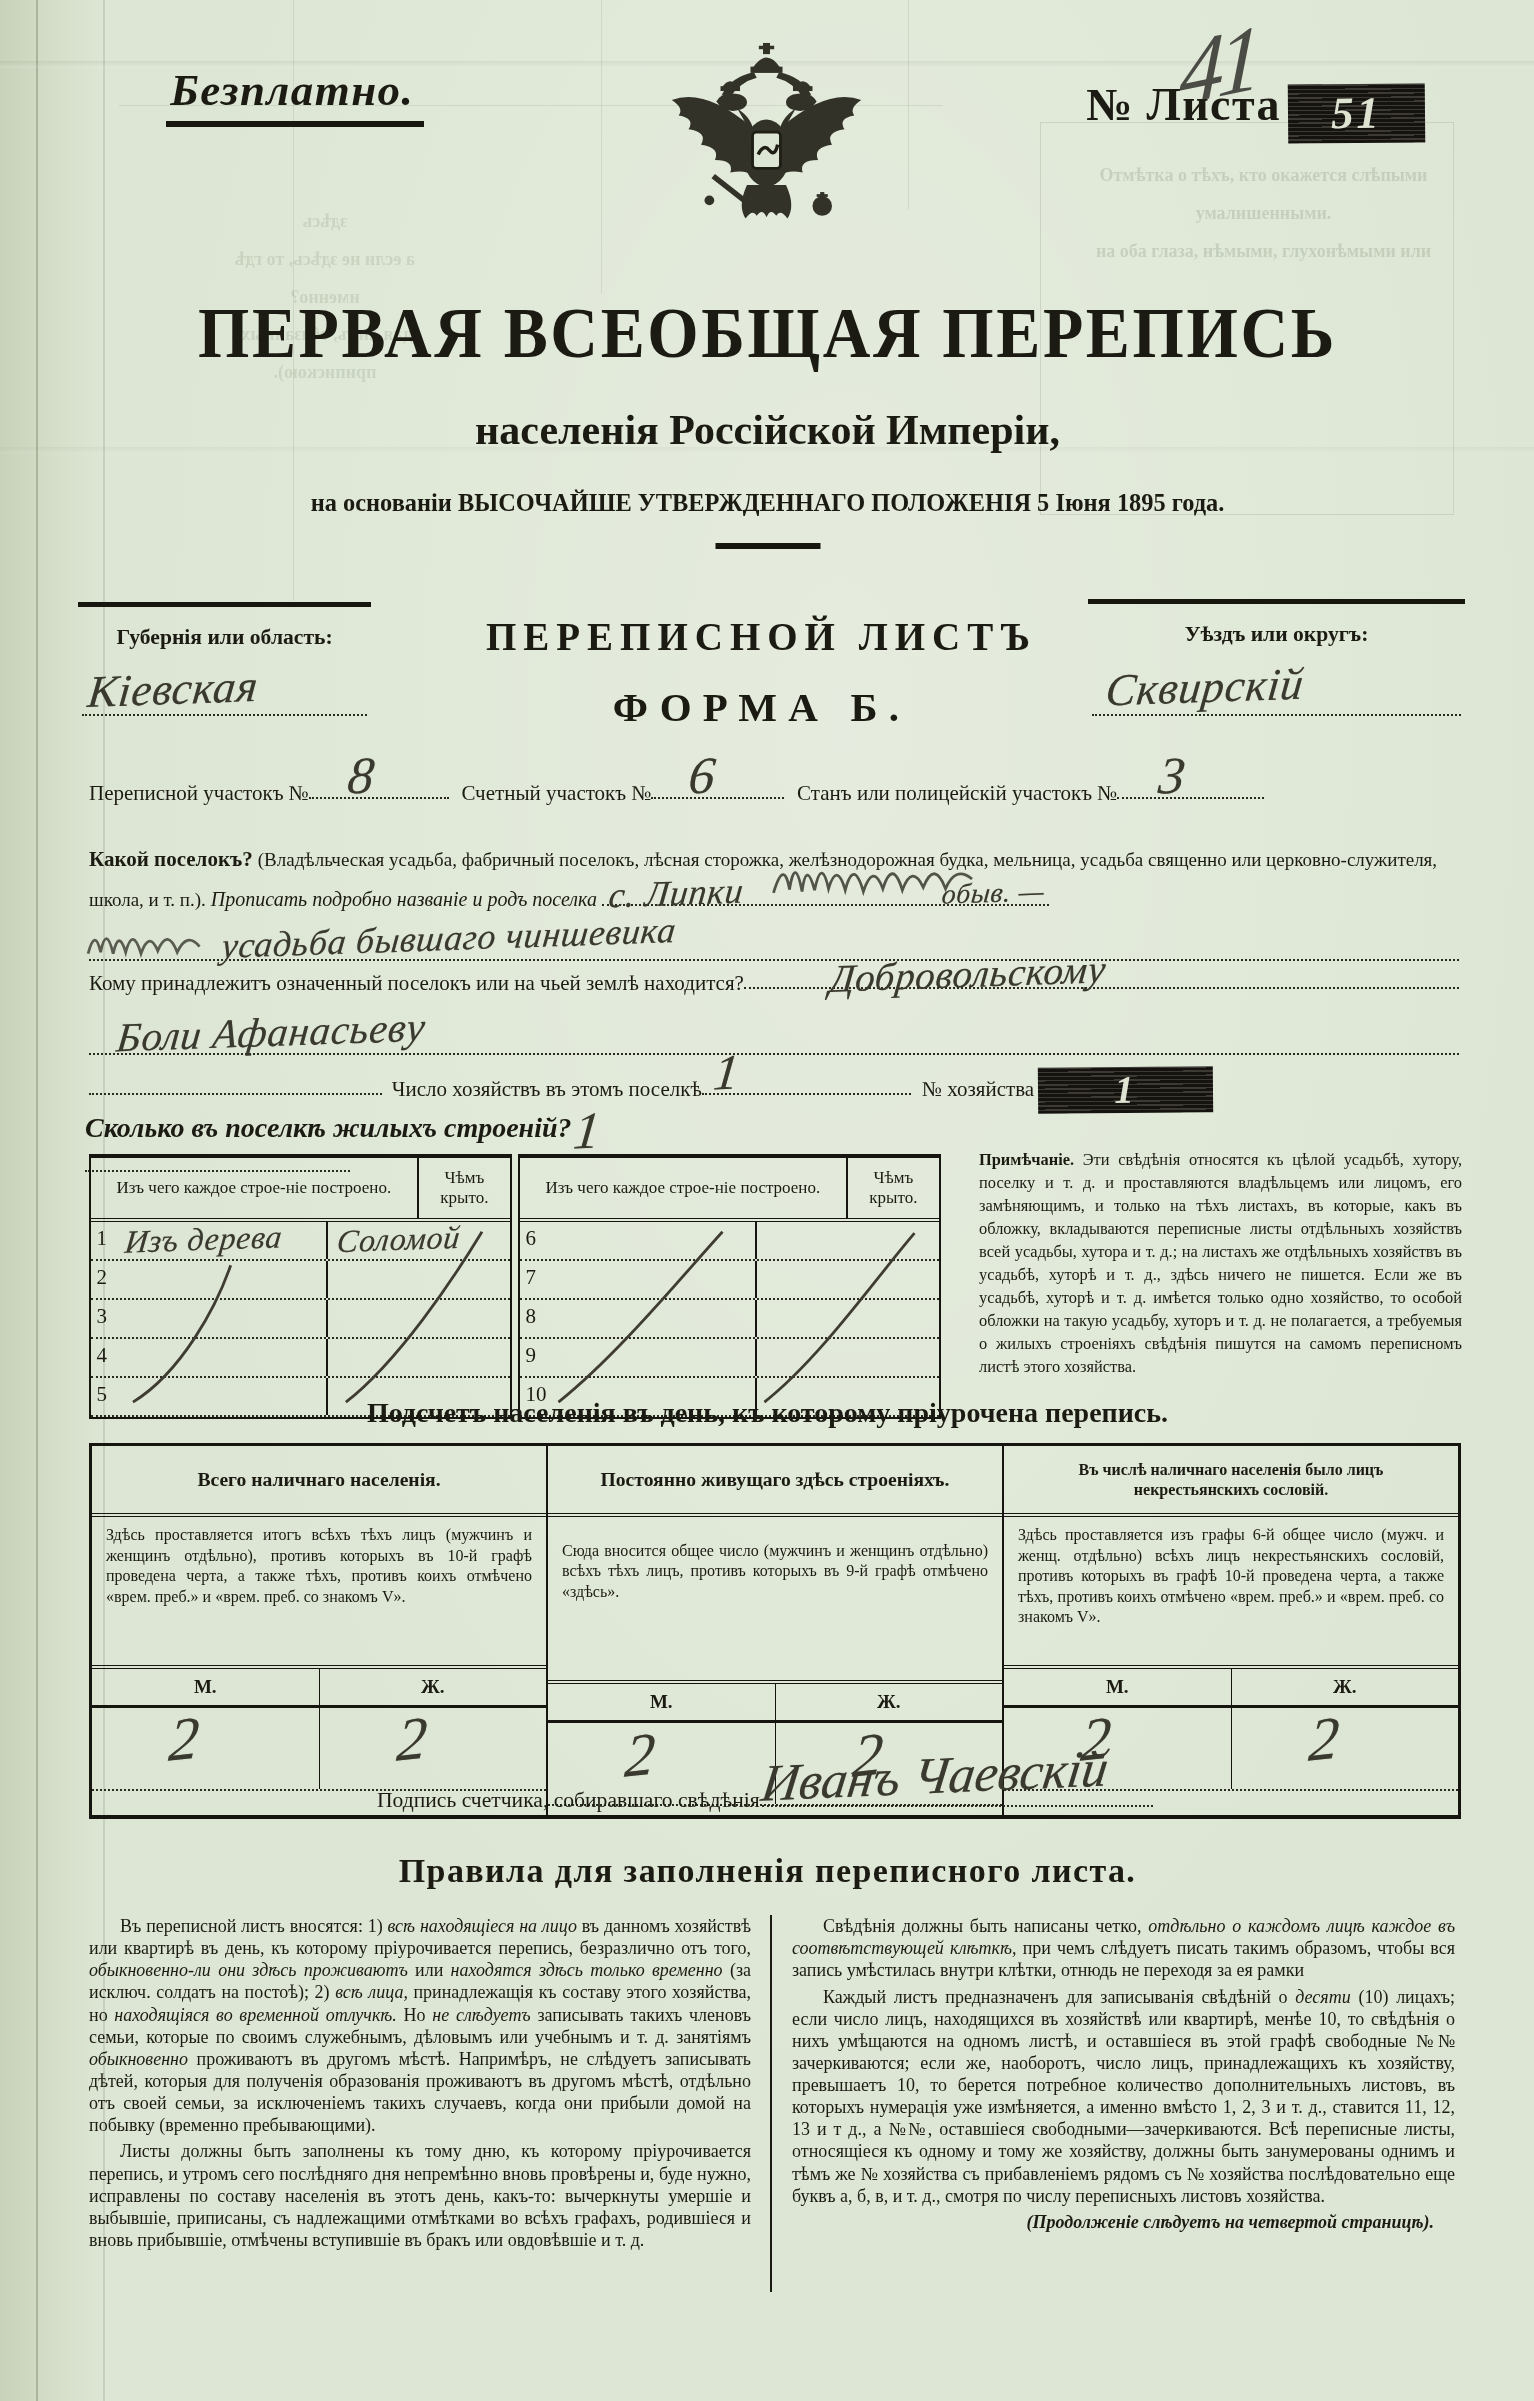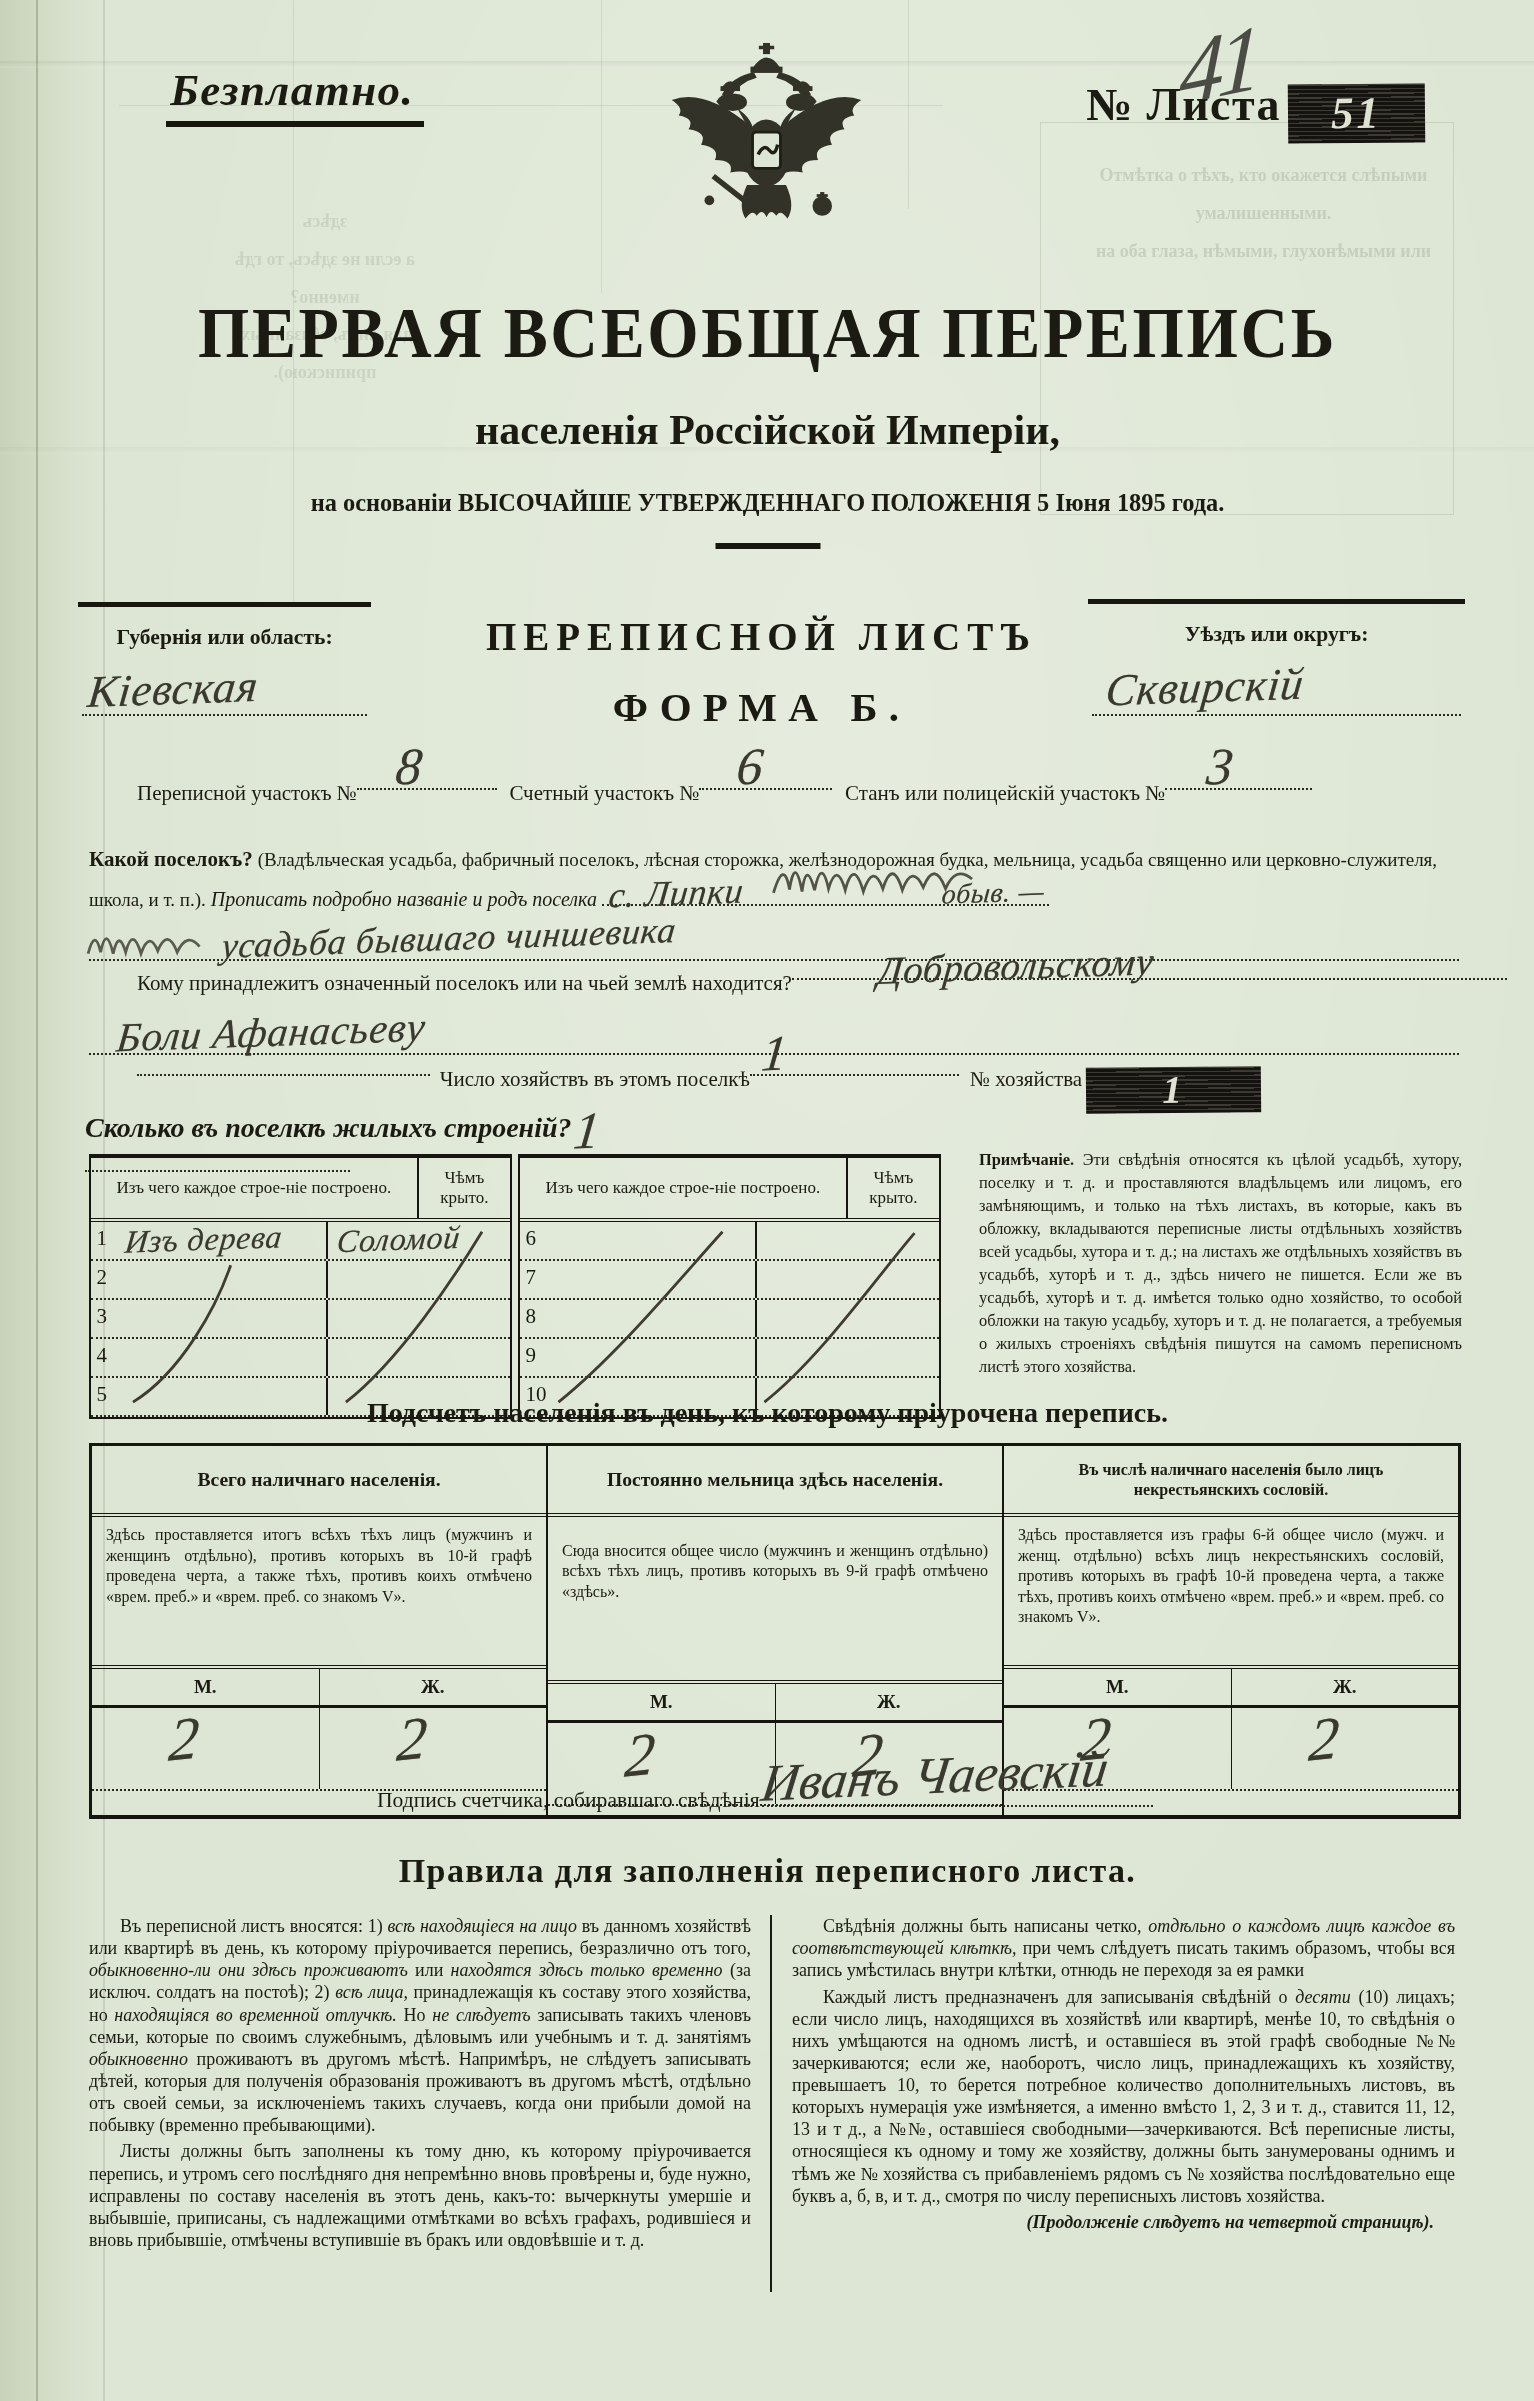--- a/index.html
+++ b/index.html
@@ -32,21 +32,21 @@
   .trule{left:50%;transform:translateX(-50%);width:105px;height:5.6px;background:#17160f;}
   
   .fbox{border-top:5.6px solid #17160f;}
   .fbox .blabel{font-size:21.6px;font-weight:700;text-align:center;margin-top:18px;}
   .formtitle1{font-size:39px;font-weight:700;letter-spacing:7px;text-align:center;white-space:nowrap;}
   .formtitle2{font-size:41px;font-weight:700;letter-spacing:11.2px;text-align:center;white-space:nowrap;}
   
   .hw{font-family:"Liberation Serif",serif;font-style:italic;color:#3a392f;
       transform:rotate(-2deg) skewX(-8deg);display:inline-block;letter-spacing:0.7px;
       text-shadow:0 0 0.7px rgba(50,48,38,.45);}
-  .fillrow{position:absolute;display:flex;align-items:flex-start;margin-left:48px;}
+  .fillrow{position:absolute;display:flex;align-items:center;}
   .flabel{font-size:21px;white-space:nowrap;padding-bottom:1.4px;}
   .fdot{flex:1;position:relative;border-bottom:2.8px dotted #2a2920;height:7px;}
   .fdot .hw{position:absolute;bottom:-8.4px;left:28%;}
   
   .btable{position:absolute;border:2.8px solid #16150f;border-top:4.9px solid #16150f;background:transparent;}
   .bthead{display:flex;border-bottom:4.2px double #16150f;height:60px;}
   .bthead>div{flex:1;display:flex;align-items:center;justify-content:center;text-align:center;font-size:17px;line-height:1.15;padding:2.8px 5.6px;}
   .bthead>div:first-child{border-right:2.1px solid #16150f;flex-basis:56%;}
   .btbody{position:relative;}
   .btrow{display:flex;height:37px;border-bottom:2.1px dotted #2a2920;position:relative;}
@@ -358,21 +358,21 @@
       <div class="pvals">
         <div>
             <span class="hw">2</span>
           </div>
         <div>
             <span class="hw">2</span>
           </div>
       </div>
     </div>
     <div class="pcol">
-      <div class="ptitle">Постоянно мельница здѣсь населенія.</div>
+      <div class="ptitle">Постоянно живущаго здѣсь строеніяхъ.</div>
       <div class="pdesc" style="padding-top:24px">Сюда вносится общее число (мужчинъ и женщинъ отдѣльно) всѣхъ тѣхъ лицъ, противъ которыхъ въ 9-й графѣ отмѣчено «здѣсь».</div>
       <div class="pmf">
           <div>М.</div>
           <div>Ж.</div>
         </div>
       <div class="pvals">
         <div>
             <span class="hw">2</span>
           </div>
         <div>

